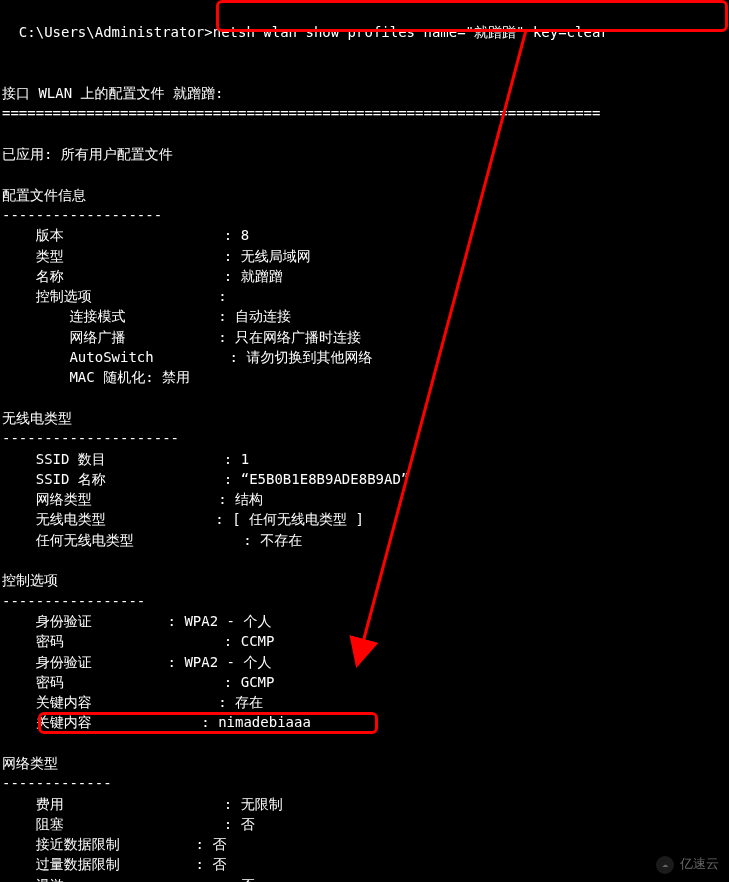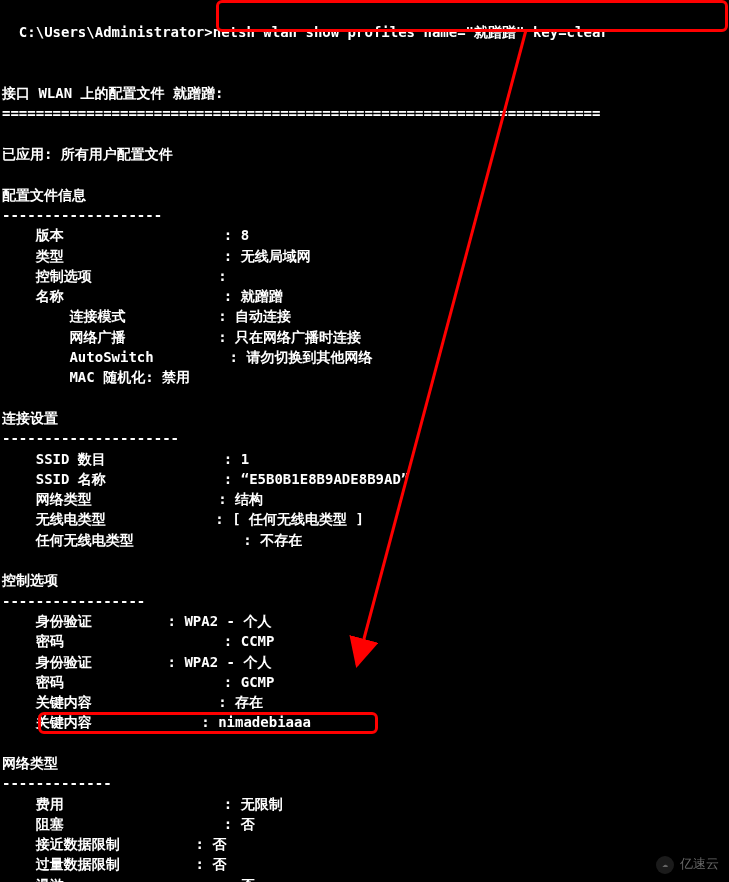--- a/index.html
+++ b/index.html
@@ -8,21 +8,21 @@
       color: #fff;
       font-family: "NSimSun", "SimSun", "Consolas", monospace;
       font-size: 14px;
       line-height: 1.45;
       width: 729px;
       height: 882px;
       padding: 2px;
       position: relative;
       overflow: hidden;
     }
-    .line { white-space: pre; font-weight: bold; }
+    .line { white-space: pre; }
     .prompt-line { position: relative; }
     .cmd-box {
       position: absolute;
       border: 3px solid #ff0000;
       border-radius: 6px;
       pointer-events: none;
     }
     .cmd-highlight {
       top: -2px;
       left: 214px;
@@ -78,31 +78,31 @@
 
 <div class="line">&nbsp;</div>
 <div class="line">已应用: 所有用户配置文件</div>
 <div class="line">&nbsp;</div>
 
 <div class="line">配置文件信息</div>
 <div class="line dashed">-------------------</div>
 <div id="rows-profile">
     <div class="line">    版本                   : 8</div>
     <div class="line">    类型                   : 无线局域网</div>
+    <div class="line">    名称                   : 就蹭蹭</div>
     <div class="line">    控制选项               : </div>
-    <div class="line">    名称                   : 就蹭蹭</div>
     <div class="line">        连接模式           : 自动连接</div>
     <div class="line">        网络广播           : 只在网络广播时连接</div>
     <div class="line">        AutoSwitch         : 请勿切换到其他网络</div>
     <div class="line">        MAC 随机化: 禁用</div>
   </div>
 
 <div class="line">&nbsp;</div>
 
-<div class="line">连接设置</div>
+<div class="line">无线电类型</div>
 <div class="line dashed">---------------------</div>
 <div id="rows-conn">
     <div class="line">    SSID 数目              : 1</div>
     <div class="line">    SSID 名称              : “E5B0B1E8B9ADE8B9AD”</div>
     <div class="line">    网络类型               : 结构</div>
     <div class="line">    无线电类型             : [ 任何无线电类型 ]</div>
     <div class="line">    任何无线电类型             : 不存在</div>
   </div>
 
 <div class="line">&nbsp;</div>

